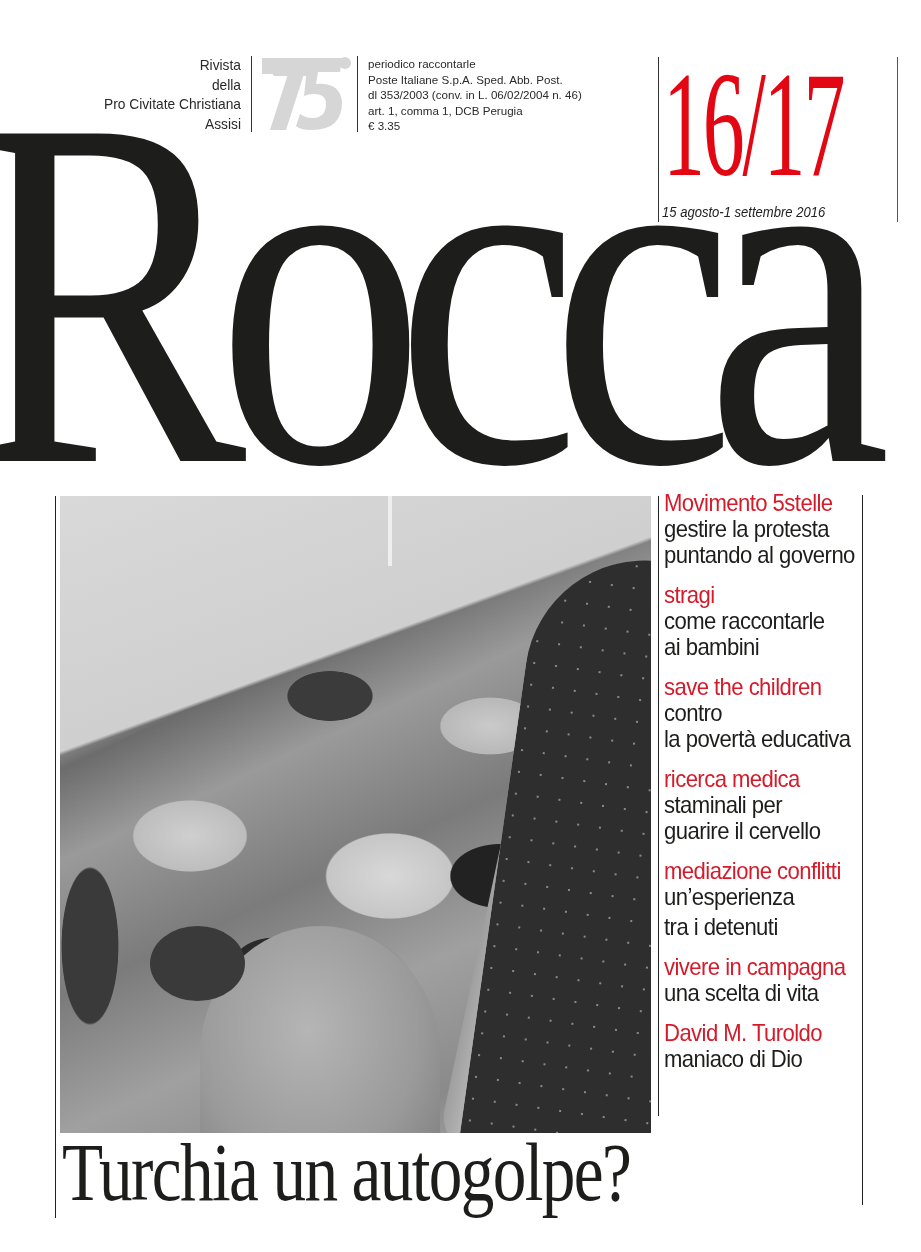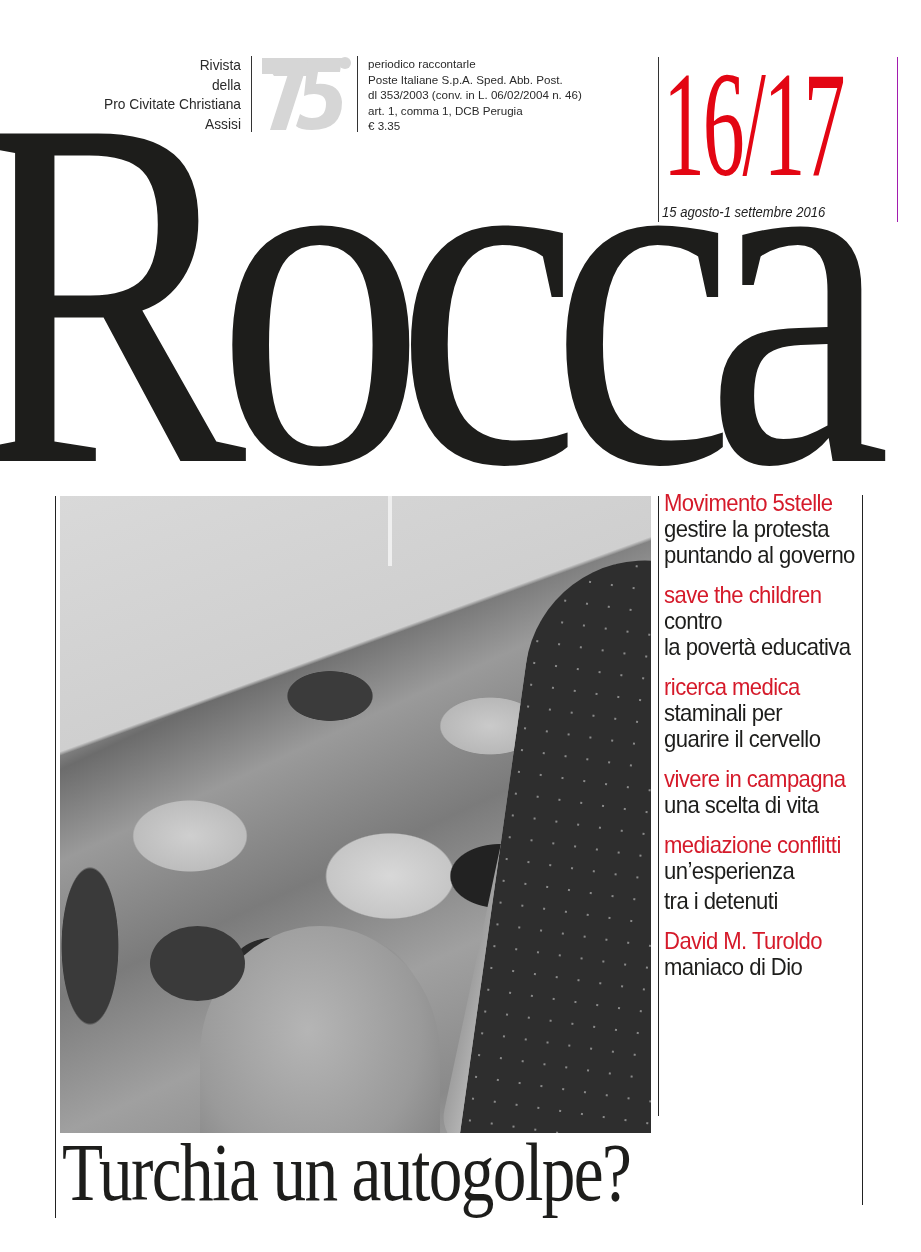--- a/index.html
+++ b/index.html
@@ -118,37 +118,42 @@
 <div class="abs rule-mid"></div>
 <div class="abs rule-right"></div>
 
 <div class="abs sidebar">
   <div class="story">
     <div class="kicker">Movimento 5stelle</div>
     <div class="line">gestire la protesta</div>
     <div class="line">puntando al governo</div>
   </div>
   <div class="story">
+    <div class="kicker">stragi</div>
+    <div class="line">come raccontarle</div>
+    <div class="line">ai bambini</div>
+  </div>
+  <div class="story">
     <div class="kicker">save the children</div>
     <div class="line">contro</div>
     <div class="line">la povertà educativa</div>
   </div>
   <div class="story">
     <div class="kicker">ricerca medica</div>
     <div class="line">staminali per</div>
     <div class="line">guarire il cervello</div>
   </div>
   <div class="story">
-    <div class="kicker">vivere in campagna</div>
-    <div class="line">una scelta di vita</div>
-  </div>
-  <div class="story">
     <div class="kicker">mediazione  conflitti</div>
     <div class="line">un’esperienza</div>
     <div class="line" style="margin-top:4px;">tra i detenuti</div>
+  </div>
+  <div class="story">
+    <div class="kicker">vivere in campagna</div>
+    <div class="line">una scelta di vita</div>
   </div>
   <div class="story">
     <div class="kicker">David M. Turoldo</div>
     <div class="line">maniaco di Dio</div>
   </div>
 </div>
 
 <div class="abs headline">Turchia un autogolpe?</div>
 
 <div class="abs strip">

